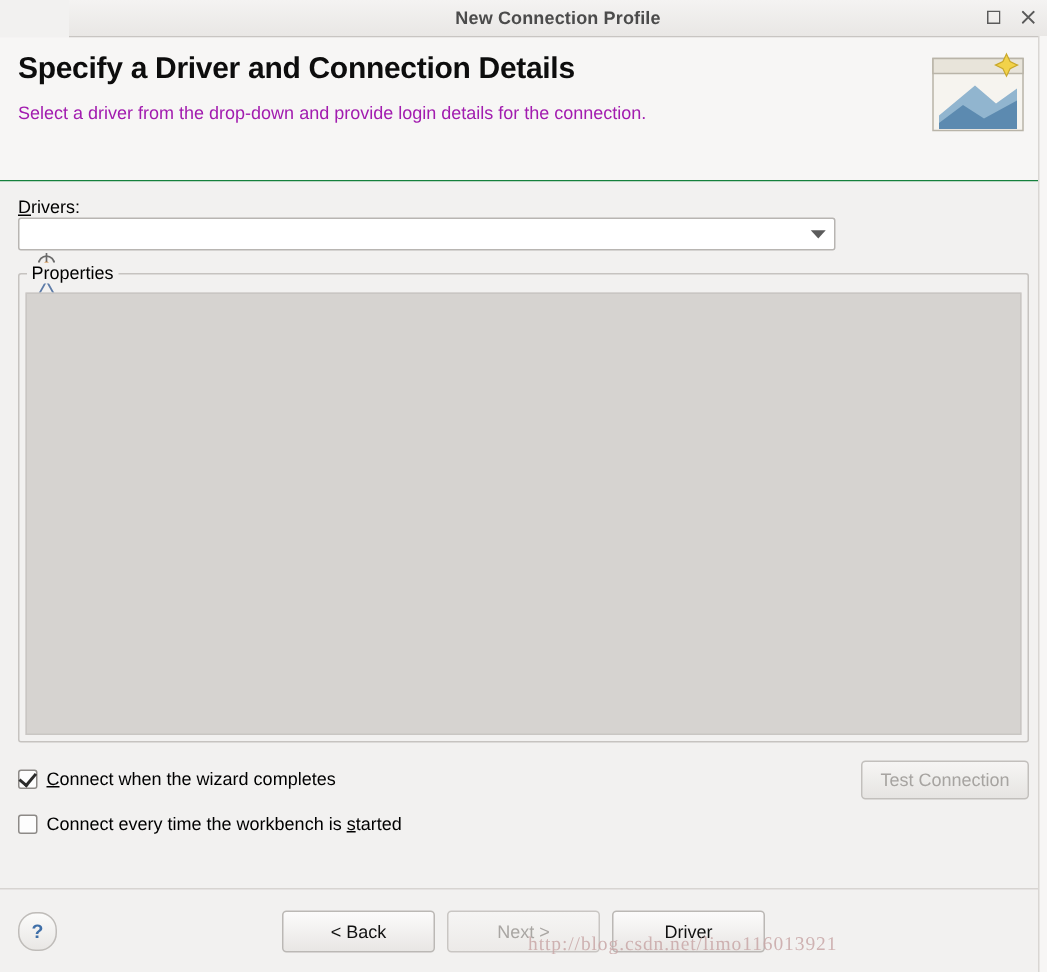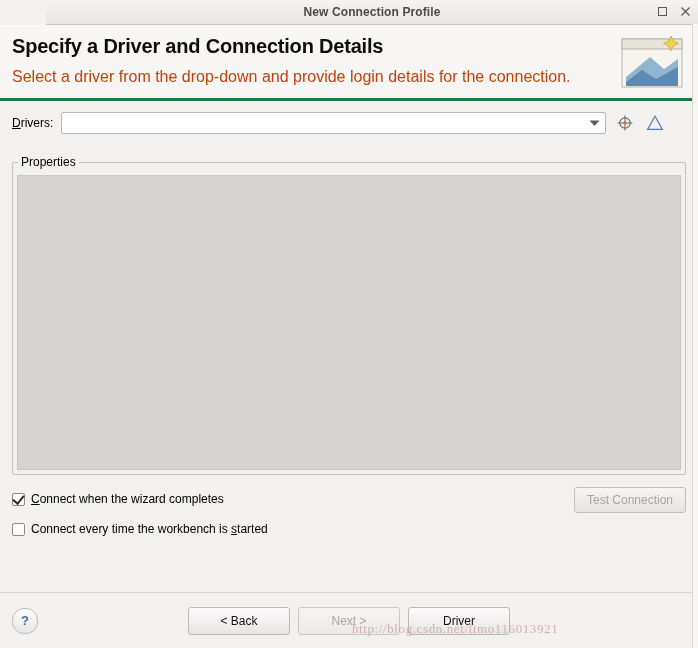--- a/index.html
+++ b/index.html
@@ -60,60 +60,60 @@
     justify-content: center;
     color: #5a5a5a;
     font-size: 11px;
     border-radius: 2px;
   }
   .win-btn svg { display: block; }
 
   
   .header {
     background: #f7f6f5;
-    border-bottom: 3px solid #15803d;
+    border-bottom: 1px solid #15803d;
     padding: 10px 12px 8px 12px;
     position: relative;
     flex: none;
-    height: 76px;
+    height: 96px;
     box-sizing: border-box;
   }
   .header h1 {
     margin: 0 0 10px 0;
     font-size: 20px;
     font-weight: bold;
     color: #0d0d0d;
     letter-spacing: -0.2px;
   }
   .header p {
     margin: 0;
-    font-size: 16px;
-    color: #c2410c;
+    font-size: 12px;
+    color: #a21caf;
   }
   .header-icon {
     position: absolute;
     right: 10px;
     top: 8px;
     width: 72px;
     height: 60px;
   }
 
   
   .body-area {
     flex: 1;
     background: #f2f1f0;
     padding: 10px 12px 0 12px;
     box-sizing: border-box;
     position: relative;
   }
   .drivers-row {
     display: flex;
-    align-items: center;
     height: 24px;
     margin-bottom: 8px;
+    flex-direction: column;
   }
   .drivers-label {
     font-size: 12px;
     margin-right: 8px;
     white-space: nowrap;
   }
   .drivers-label u { text-decoration: underline; }
   .combo {
     width: 545px;
     height: 22px;

